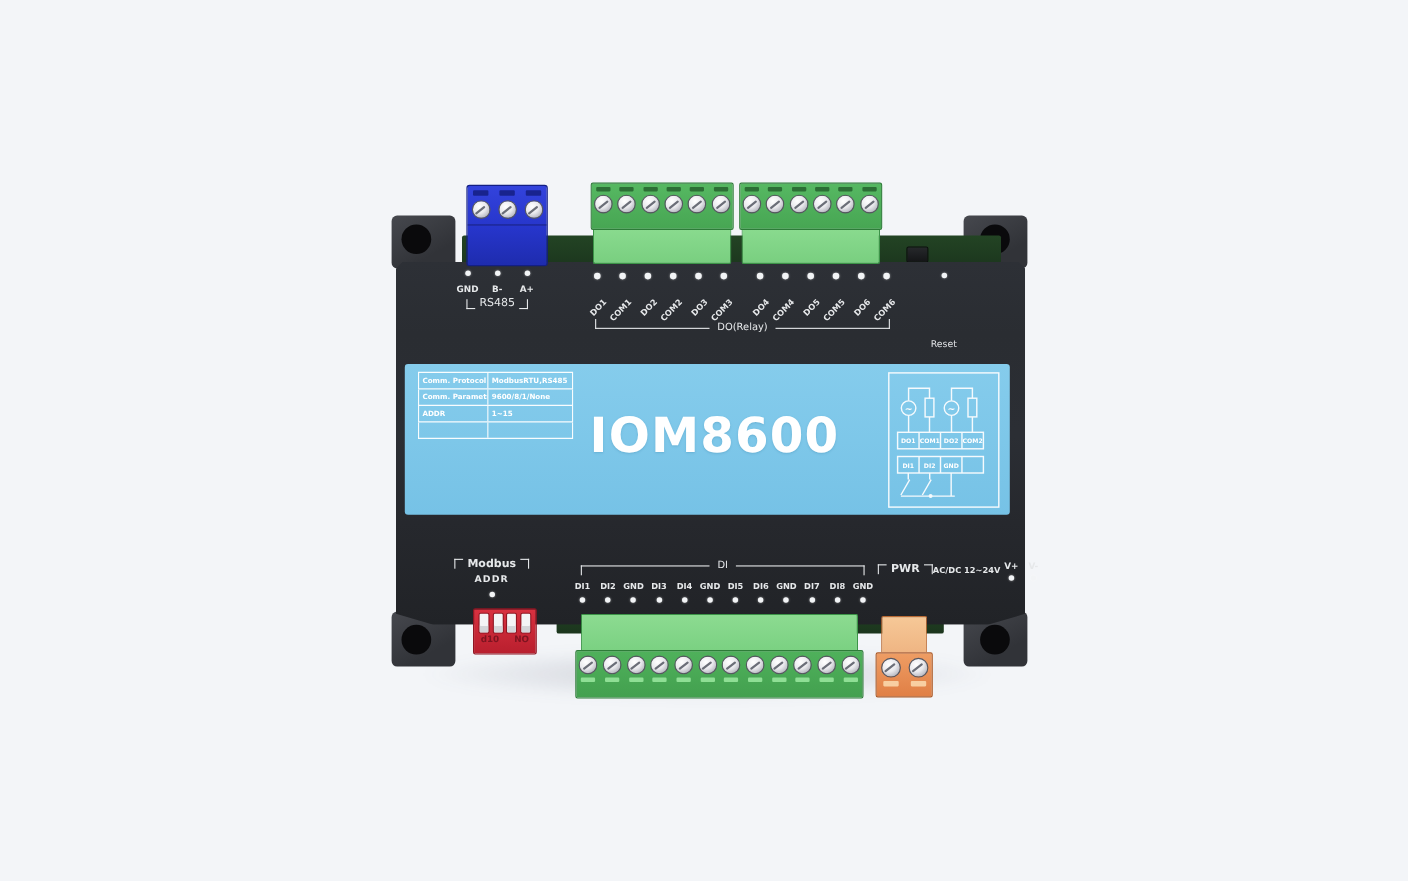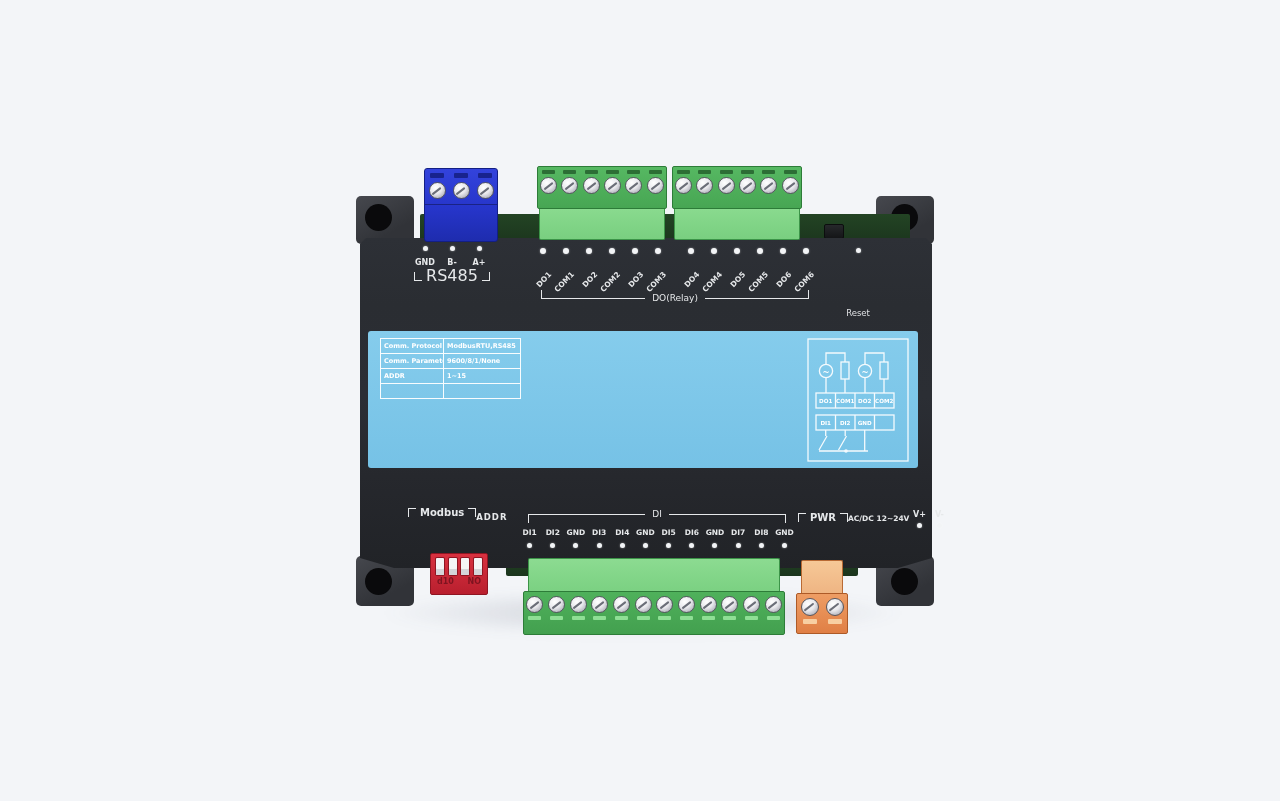--- a/index.html
+++ b/index.html
@@ -46,21 +46,21 @@
   .corner-br { display:block; width:8px; height:9px; border-right:1.6px solid #e6e8ea; border-bottom:1.6px solid #e6e8ea; }
   .corner-tl { display:block; width:8px; height:9px; border-left:1.6px solid #e6e8ea; border-top:1.6px solid #e6e8ea; }
   .corner-tr { display:block; width:8px; height:9px; border-right:1.6px solid #e6e8ea; border-top:1.6px solid #e6e8ea; }
 
   
   .rs485-group { position:absolute; left:412px; top:246px; width:80px; }
   .rs-pins { display:flex; justify-content:space-between; }
   .rs-pin { width:26px; display:flex; flex-direction:column; align-items:center; }
   .rs-pin .lbl { margin-top:7px; font-size:8px; font-weight:bold; color:#e6e8ea; white-space:nowrap; }
   .bracket-b { display:flex; justify-content:center; align-items:flex-end; gap:4px; margin-top:4px; }
-  .bracket-b .txt { font-size:16px; color:#e6e8ea; line-height:10px;text-align:right; }
+  .bracket-b .txt { font-size:10px; color:#e6e8ea; line-height:10px;text-align:right; }
 
   
   .do-group { position:absolute; left:531px; top:246px; width:288px; }
   .do-pins { display:flex; height:42px; }
   .do-pin { width:23px; position:relative; }
   .do-pin:nth-child(7) { margin-left:10px; }
   .do-pin .dot { position:absolute; left:50%; top:2px; transform:translateX(-50%); width:6px; height:6px; }
   .do-pin .lbl { position:absolute; top:24px; right:7px; transform:rotate(-46deg); transform-origin:100% 0;
     font-size:7.5px; font-weight:bold; color:#e6e8ea; white-space:nowrap; }
   .group-bracket { display:flex; align-items:flex-end; height:9px; margin:2px 10px 0; }
@@ -84,21 +84,21 @@
   .spec-v { flex:1; padding:2.5px 0 0 3px; font-size:6.5px; font-weight:bold; color:#fff;
     white-space:nowrap; overflow:hidden; }
   .spec-gap { height:6px; }
   .model-name { position:absolute; left:168px; top:40px; width:226px; text-align:center;
     font-size:44px; font-weight:bold; color:#fff; letter-spacing:1px;
     text-shadow:0 1px 2px rgba(40,110,150,.25); }
   .wiring { position:absolute; left:438px; top:6px; }
 
   
   .modbus-group { position:absolute; left:408px; top:508px; width:78px;
-    display:flex; flex-direction:row; }
+    display:flex; flex-direction:column; align-items:center; }
   .bracket-t { display:flex; justify-content:center; align-items:flex-start; gap:4px; }
   .bracket-t .txt { font-size:10px; font-weight:bold; color:#e6e8ea; line-height:10px; }
   .modbus-group .sub { margin-top:4px; font-size:8.5px; font-weight:bold; color:#e6e8ea; letter-spacing:1px; }
   .modbus-group .dot { margin-top:6px; }
 
   
   .dip { position:absolute; left:430px; top:553px; width:58px; height:42px;
     background:linear-gradient(180deg,#d83140,#b91f2e); border-radius:2px;
     border:1px solid #8f1522; padding:4px 5px 0; }
   .dip-switches { display:flex; justify-content:space-between; }
@@ -362,20 +362,21 @@
           <span class="spec-v">1~15</span>
         </div>
           <div class="spec-row">
           <span class="spec-k"></span>
           <span class="spec-v"></span>
         </div>
         </div>
       <div class="spec-gap"></div>
     </div>
 
+    <div class="model-name">IOM8600</div>
 
     <svg class="wiring" width="104" height="126" viewBox="0 0 104 126">
       <rect x="2" y="2" width="100" height="122"></rect>
 
       <circle cx="20" cy="34" r="6.6"></circle>
       <text class="ac-txt" x="20" y="37.5">~</text>
       <path d="M20 27.4 V16 H39 V25"></path>
       <rect x="35" y="25" width="8" height="17"></rect>
       <path d="M20 40.6 V56 M39 42 V56"></path>
 

